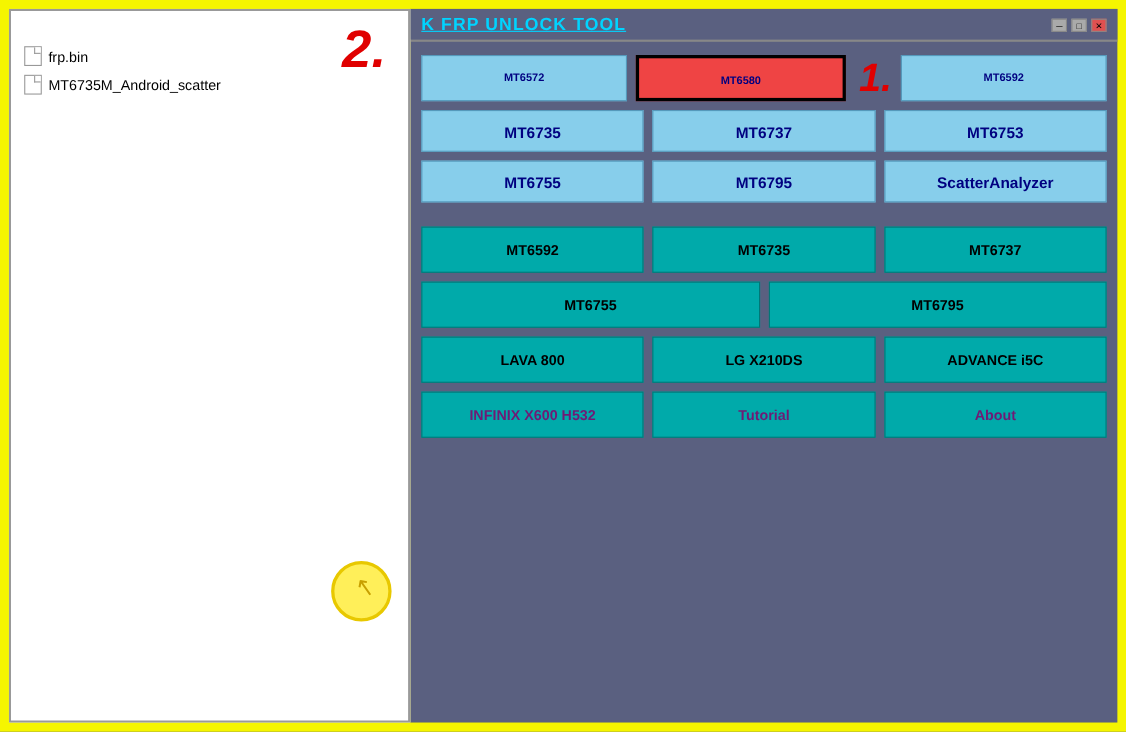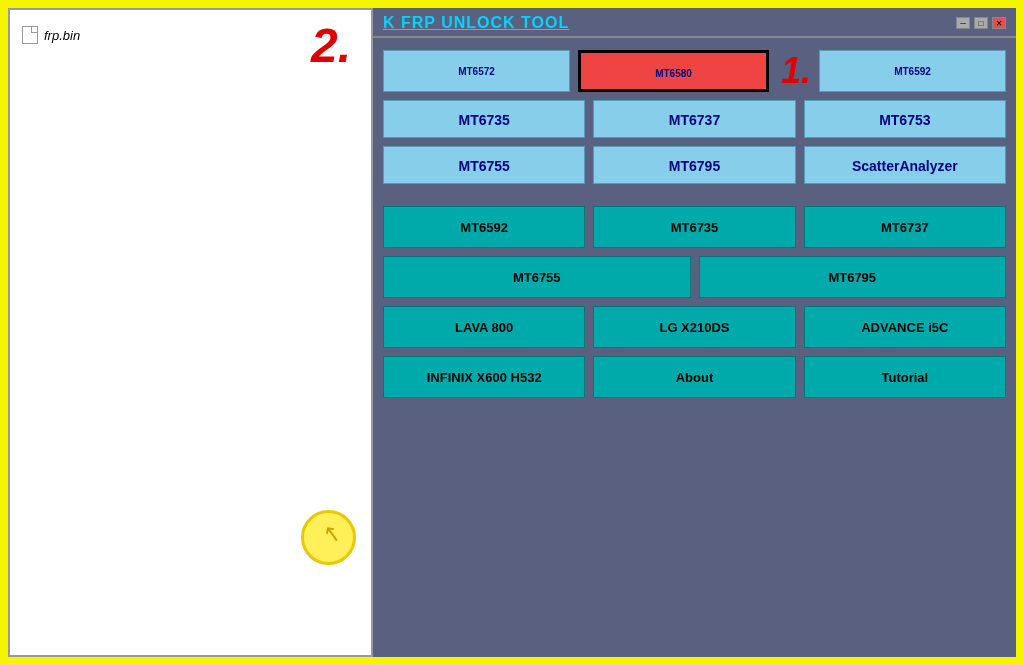--- a/index.html
+++ b/index.html
@@ -17,22 +17,21 @@
     .left-panel {
       width: 365px;
       height: 100%;
       background: #ffffff;
       border: 2px solid #999;
       position: relative;
       flex-shrink: 0;
     }
 
     .file-list {
-      padding: 12px 10px;
-      font-style: italic;
+      padding: 28px 10px;
     }
 
     .file-item {
       display: flex;
       align-items: center;
       gap: 6px;
       padding: 4px 2px;
       font-size: 13px;
       color: #000;
     }
@@ -220,36 +219,40 @@
     .bottom-row {
       display: flex;
       gap: 8px;
     }
 
     .btn-bottom {
       flex: 1;
       height: 42px;
       background: #00aaaa;
       border: 1px solid #007777;
-      color: #000000;
+      color: #701a75;
       font-weight: bold;
       font-size: 13px;
       cursor: pointer;
       text-align: center;
       line-height: 42px;
     }
   </style>
 </head>
 <body>
 
 <div class="left-panel">
   <div class="file-list">
     <div class="file-item">
       <div class="file-icon"></div>
       <span>frp.bin</span>
+    </div>
+    <div class="file-item">
+      <div class="file-icon"></div>
+      <span>MT6735M_Android_scatter</span>
     </div>
   </div>
   <div class="step-number">2.</div>
 
   <div style="position:absolute; bottom:90px; right:15px; width:55px; height:55px; border-radius:50%; background:rgba(255,230,0,0.65); border:3px solid #e8c800;"></div>
   <div style="position:absolute; bottom:108px; right:30px; font-size:22px; color:#c8a000; transform:rotate(10deg);">↖</div>
 </div>
 
 <div class="right-panel">
 
@@ -302,18 +305,18 @@
       <button class="btn-teal">LAVA 800</button>
       <button class="btn-teal">LG X210DS</button>
       <button class="btn-teal">ADVANCE i5C</button>
     </div>
 
   </div>
 
   <div class="section-bottom">
     <div class="bottom-row">
       <button class="btn-bottom">INFINIX X600 H532</button>
+      <button class="btn-bottom">Tutorial</button>
       <button class="btn-bottom">About</button>
-      <button class="btn-bottom">Tutorial</button>
     </div>
   </div>
 
 </div>
 
 </body></html>

